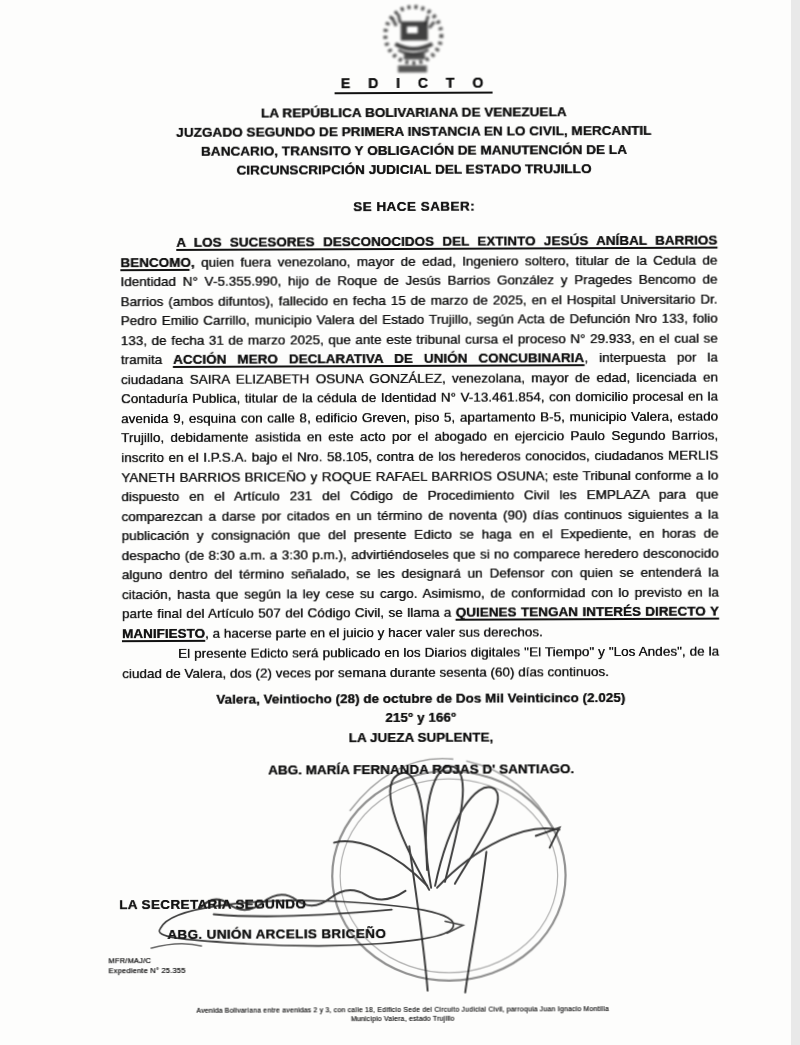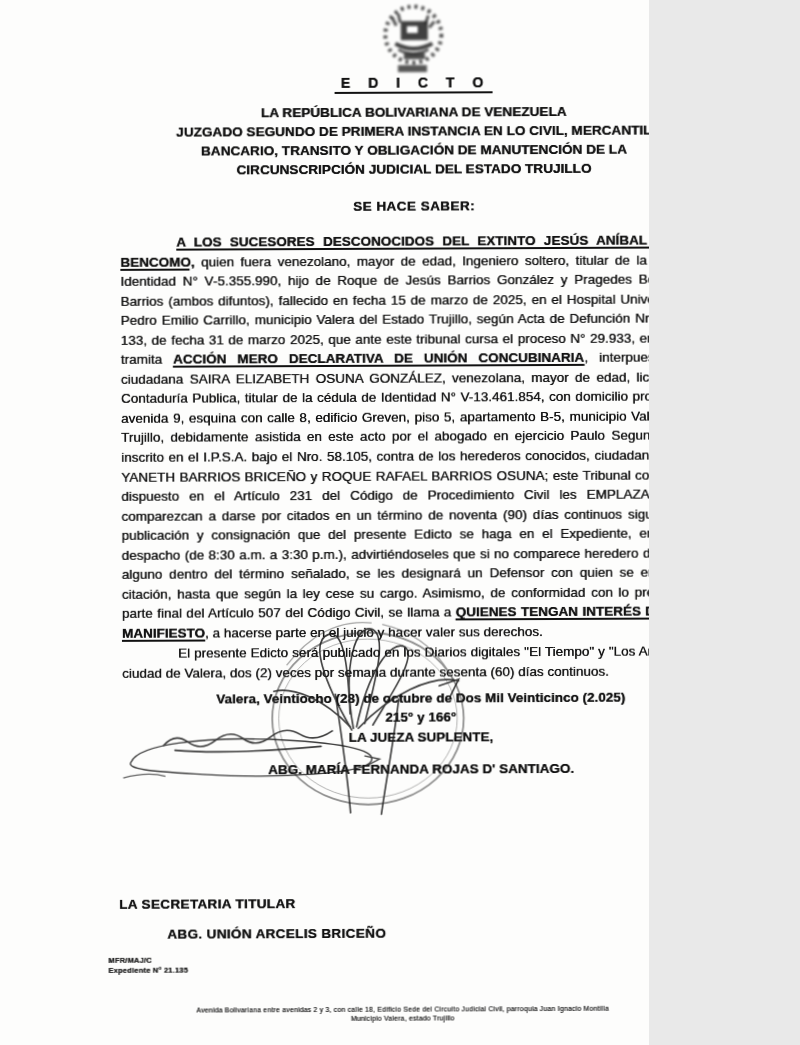--- a/index.html
+++ b/index.html
@@ -3,21 +3,21 @@
 <meta charset="utf-8">
 <style>
   html,body{margin:0;padding:0;}
   body{
     width:800px;height:1045px;
     background:#e9e9e9;
     font-family:"Liberation Sans", sans-serif;
   }
   .page{
     position:relative;
-    width:649px;height:1045px;
+    width:791px;height:1045px;
     background:#fdfdfc;
     overflow:hidden;
     color:#161616;
   }
   .tilt{
     position:absolute;inset:0;
     transform:rotate(-0.25deg);
     transform-origin:50% 40%;
   }
   .scan{
@@ -61,21 +61,21 @@
   .secretary-title{
     position:absolute;top:896px;left:117px;
     font-weight:bold;font-size:13.6px;letter-spacing:.3px;
   }
   .secretary-name{
     position:absolute;top:926px;left:165px;
     font-weight:bold;font-size:13.6px;letter-spacing:.3px;
   }
   .initials{
     position:absolute;top:955px;left:106px;
-    font-size:7.5px;font-weight:bold;line-height:10px;color:#2c2c2c;
+    font-size:7.5px;font-weight:normal;line-height:10px;color:#2c2c2c;
     letter-spacing:.2px;
   }
   .address{
     position:absolute;top:1005px;left:60px;width:680px;
     text-align:center;font-size:6.8px;line-height:9px;color:#3a3a3a;
     letter-spacing:.25px;filter:blur(0.4px);
   }
   .overlay{
     position:absolute;inset:0;pointer-events:none;
     filter:blur(0.45px);
@@ -120,26 +120,26 @@
 
         <div class="closing">
           <div>Valera, Veintiocho (28) de octubre de Dos Mil Veinticinco (2.025)</div>
           <div>215° y 166°</div>
           <div>LA JUEZA SUPLENTE,</div>
           <div class="gap"></div>
           <div>ABG. MARÍA FERNANDA ROJAS D' SANTIAGO.</div>
         </div>
       </div>
 
-      <div class="secretary-title">LA SECRETARIA TITULAR</div>
+      <div class="secretary-title">LA SECRETARIA SEGUNDO</div>
       <div class="secretary-name">ABG. UNIÓN ARCELIS BRICEÑO</div>
 
       <div class="initials">
         <div>MFR/MAJ/C</div>
-        <div>Expediente N° 21.135</div>
+        <div>Expediente N° 25.355</div>
       </div>
 
       <div class="address">
         <div>Avenida Bolivariana entre avenidas 2 y 3, con calle 18, Edificio Sede del Circuito Judicial Civil, parroquia Juan Ignacio Montilla</div>
         <div>Municipio Valera, estado Trujillo</div>
       </div>
 
       <svg class="overlay" viewBox="0 0 800 1045" aria-hidden="true">
 
         <g stroke="#3c3c3c" fill="none" opacity=".55">

